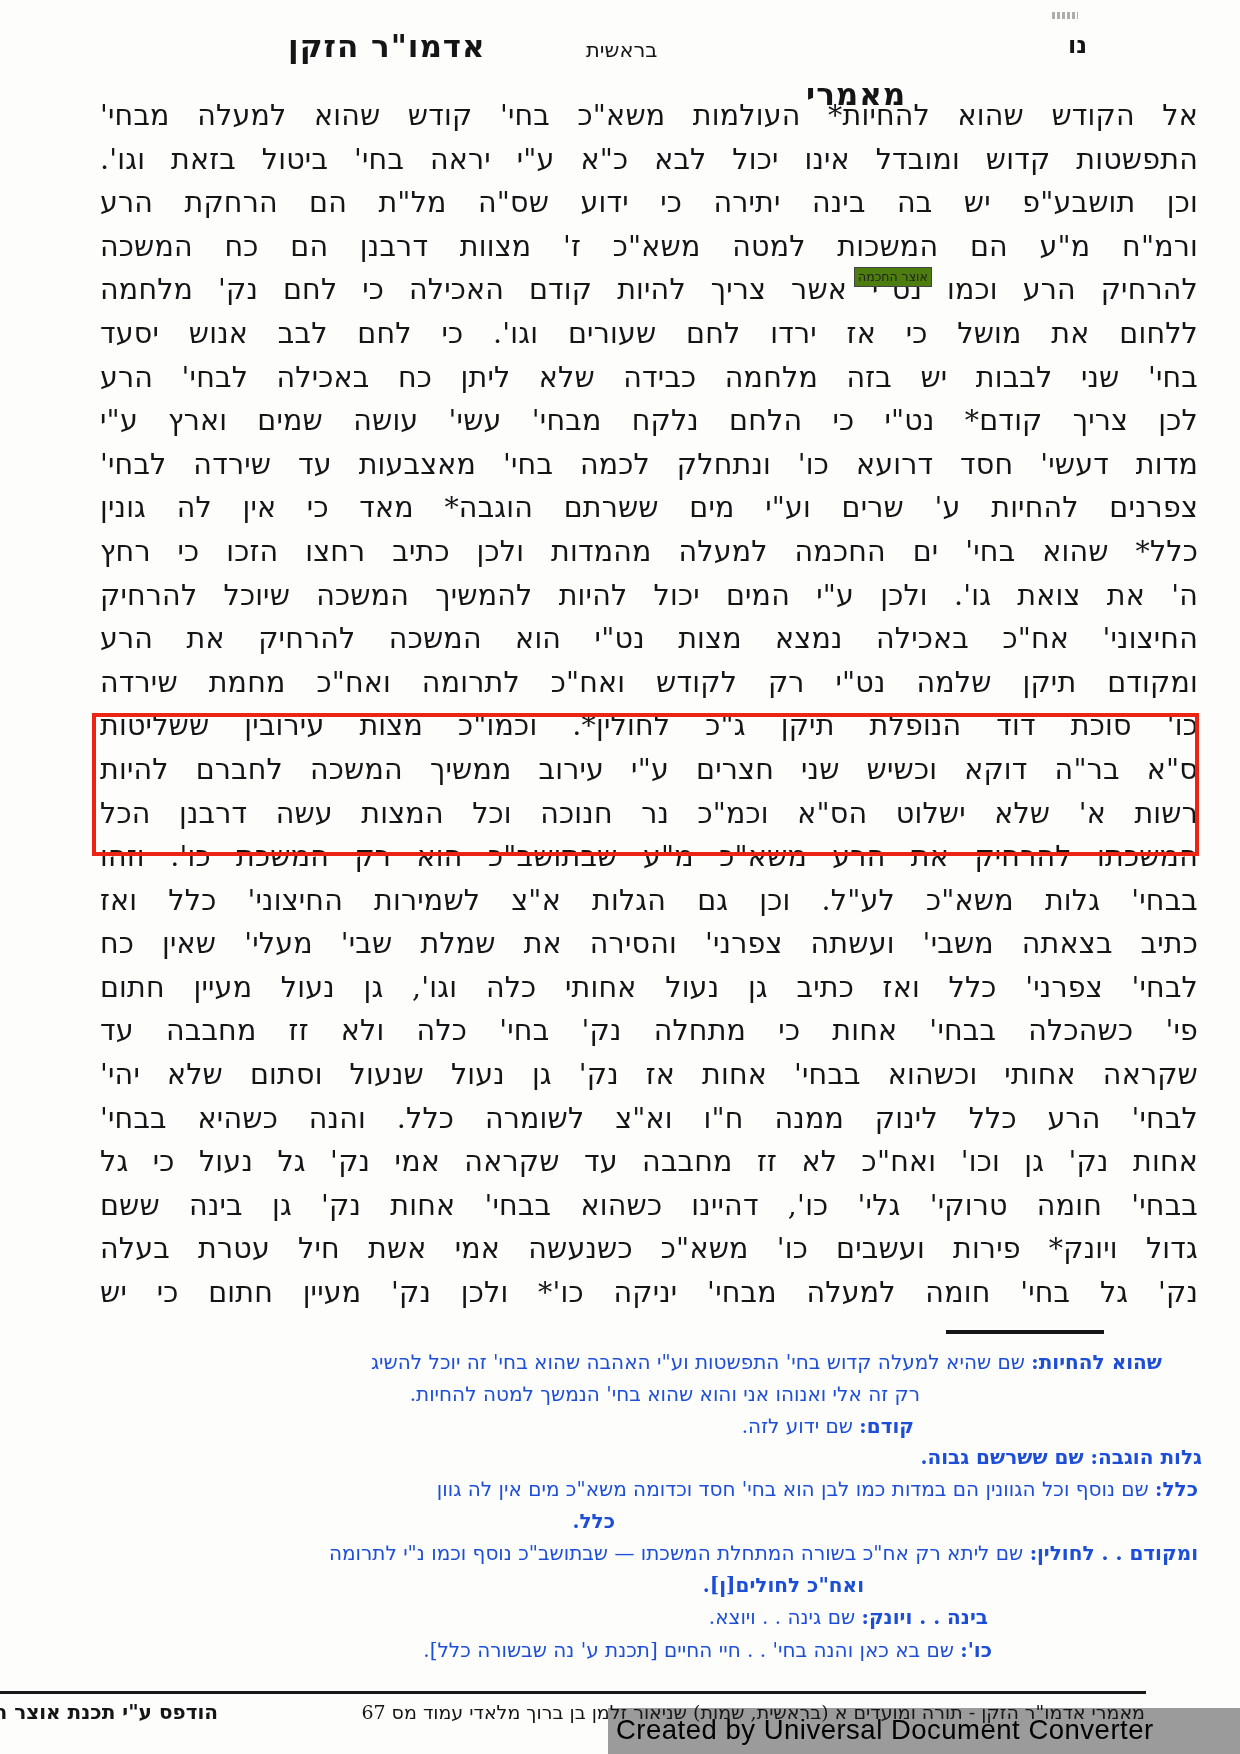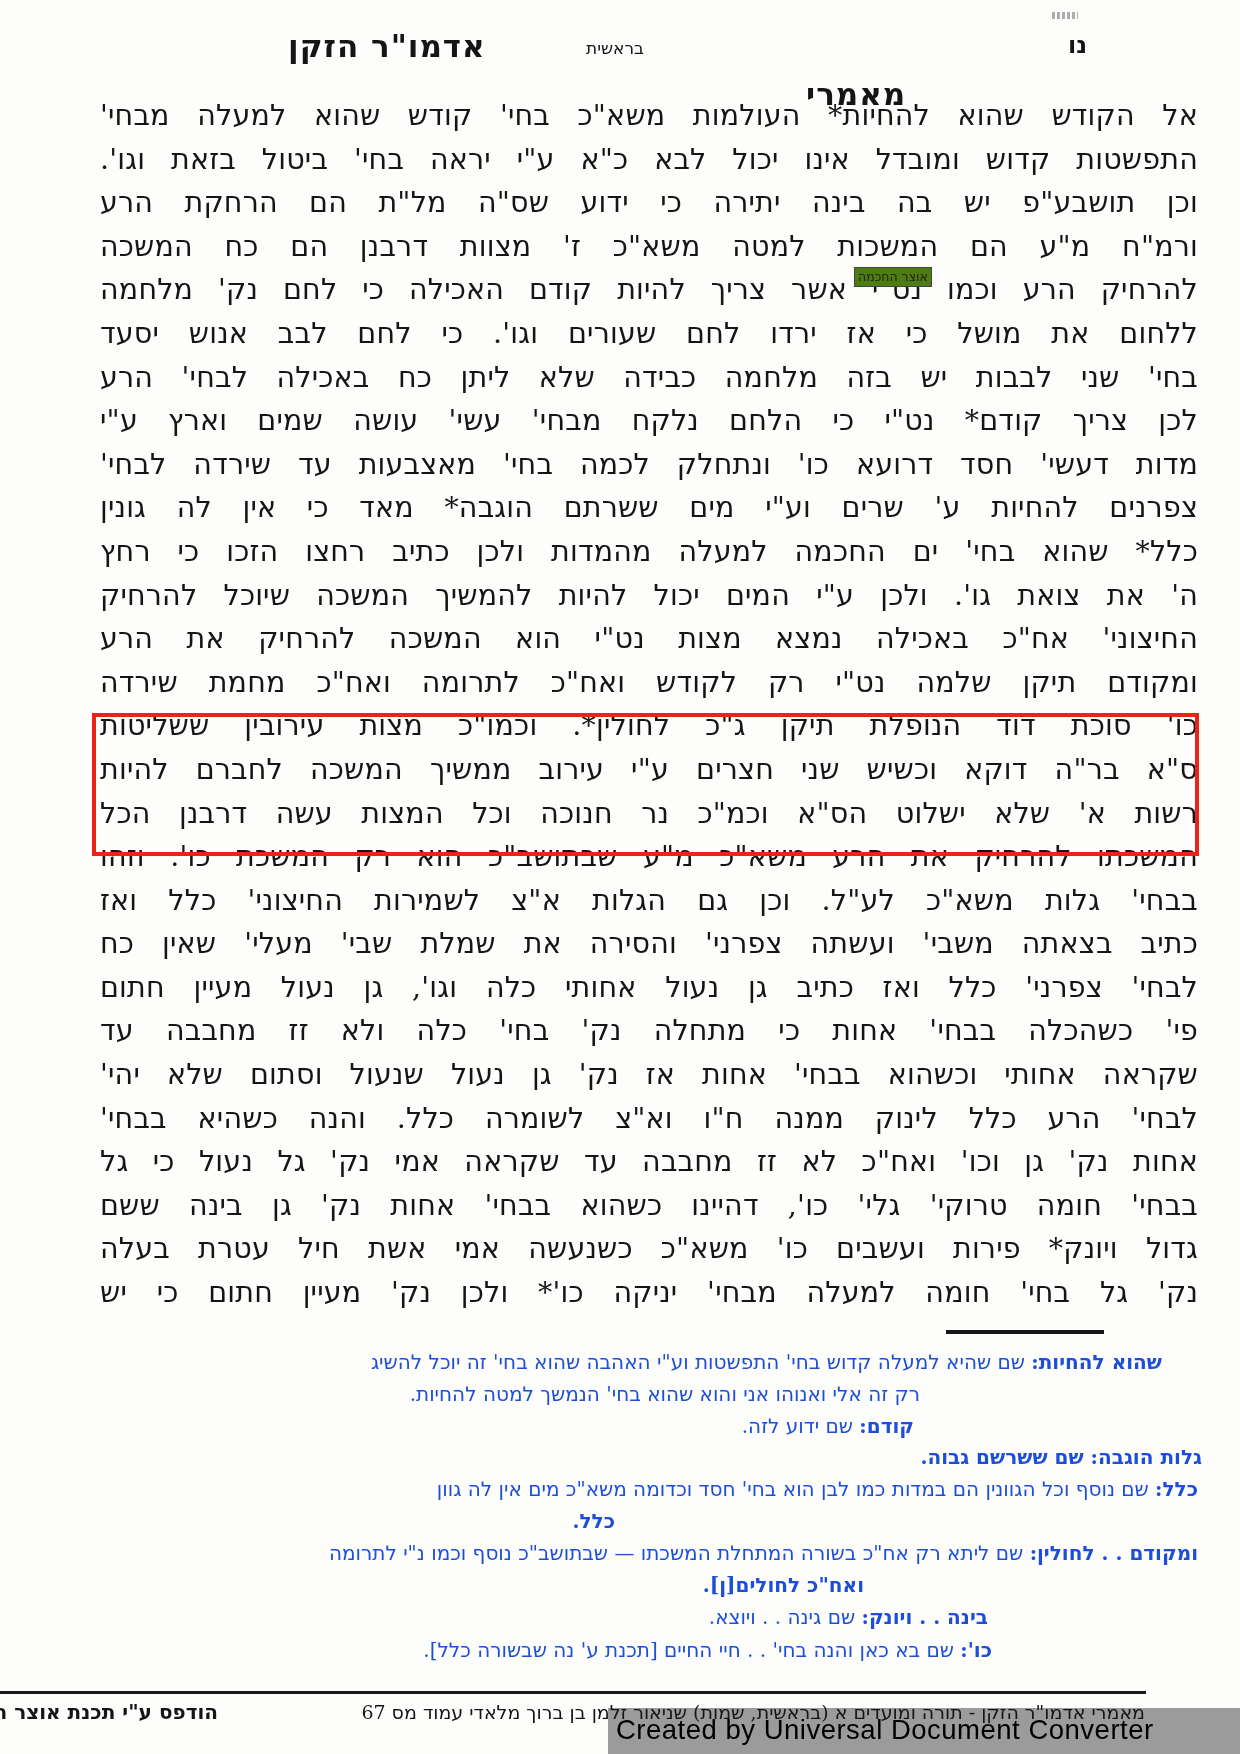--- a/index.html
+++ b/index.html
@@ -4,21 +4,21 @@
 <style>
   html,body{margin:0;padding:0;background:#e8e8e8;}
   .page{
     position:relative;width:1240px;height:1754px;background:#fdfdfc;
     overflow:hidden;margin:0 auto;
     font-family:"DejaVu Serif","DejaVu Sans",sans-serif;color:#151515;
   }
   
   .hdr-pagenum{position:absolute;top:30px;left:1068px;font-size:24px;font-weight:700;direction:rtl;}
   .hdr-title{position:absolute;top:28px;left:806px;font-size:31px;font-weight:700;direction:rtl;letter-spacing:1px;margin-top:48px;}
-  .hdr-section{position:absolute;top:38px;left:586px;font-size:17px;direction:rtl;}
+  .hdr-section{position:absolute;top:38px;left:586px;font-size:21px;direction:rtl;}
   .hdr-title2{position:absolute;top:28px;left:288px;font-size:31px;font-weight:700;direction:rtl;letter-spacing:1px;}
   .scan-artifact{position:absolute;top:12px;left:1052px;width:26px;height:7px;
     background:repeating-linear-gradient(90deg,#9a9a9a 0 3px,transparent 3px 5px);opacity:.8;filter:blur(.4px);}
   
   .body-block{position:absolute;top:94px;left:100px;width:1098px;direction:rtl;}
   .bline{
     height:43.6px;line-height:43.6px;font-size:28.5px;font-weight:400;
     text-align:justify;text-align-last:justify;white-space:nowrap;
     letter-spacing:.2px;
   }

